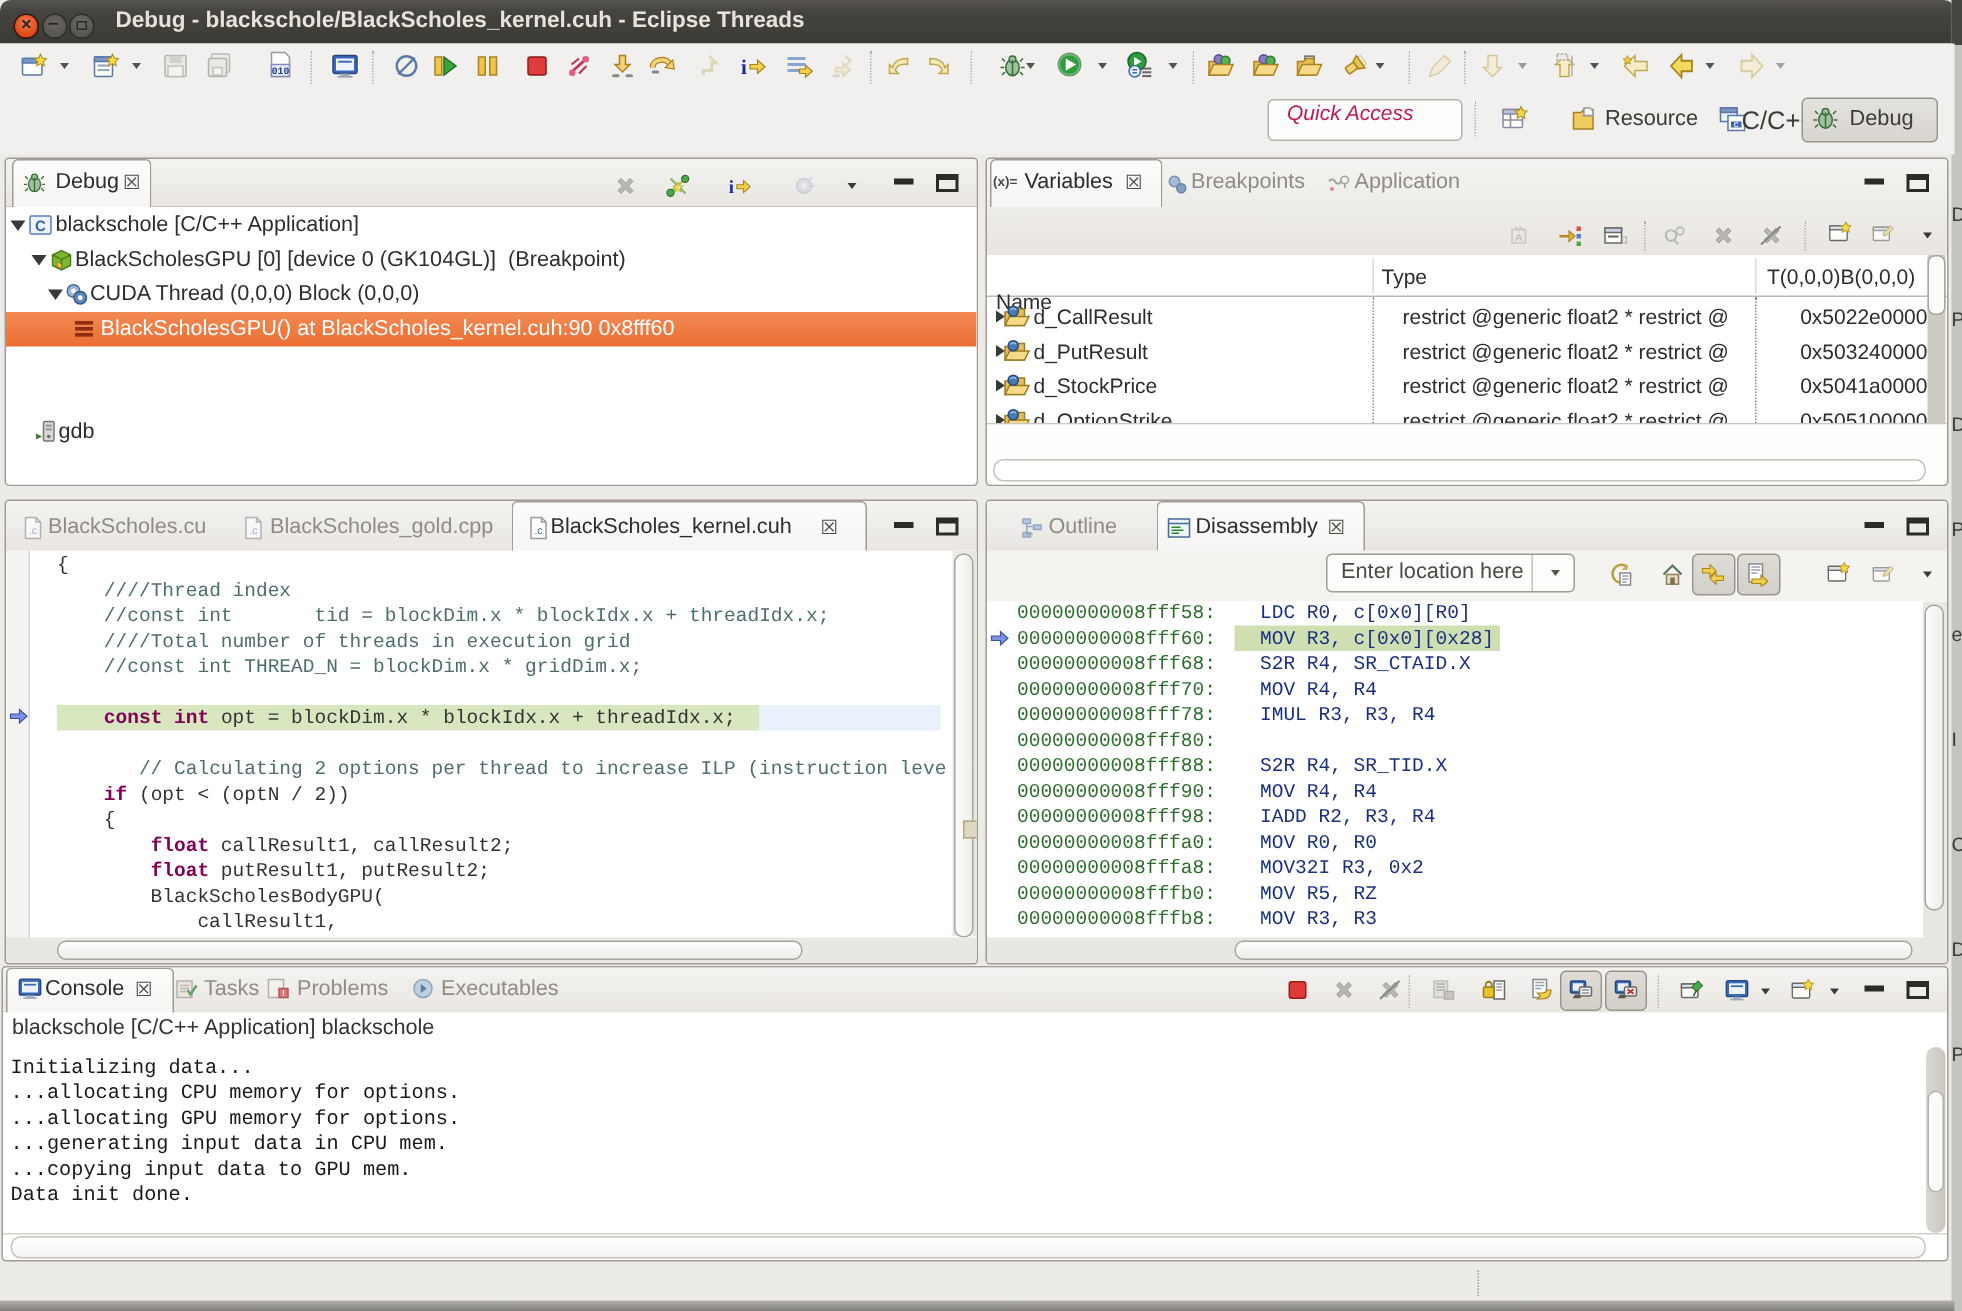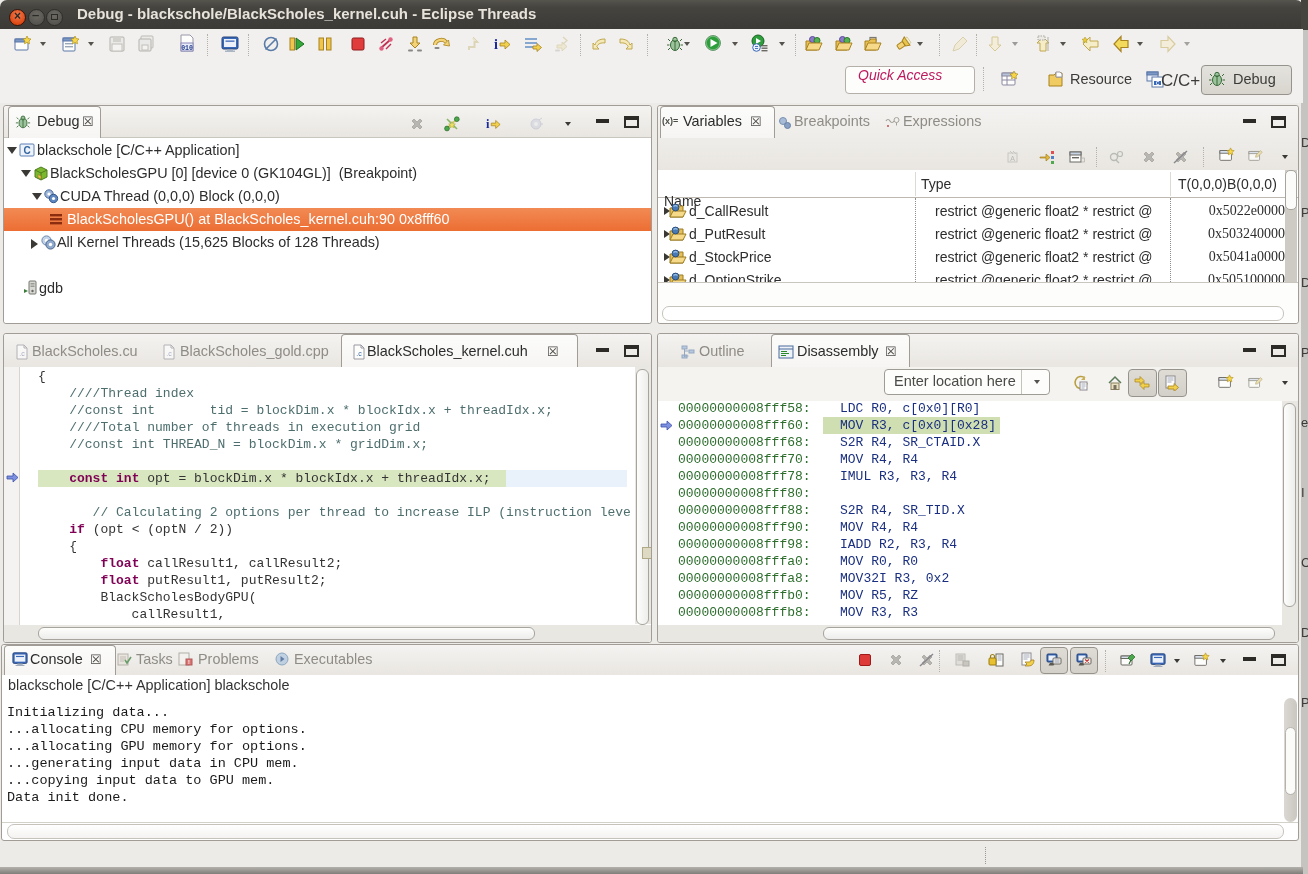--- a/index.html
+++ b/index.html
@@ -51,21 +51,21 @@
   
   .trow{position:absolute;height:23px;font-size:14.4px;color:#2d2d2d;white-space:nowrap;}
   .exp{position:absolute;width:0;height:0;top:8px;}
   .expdown{border-left:5px solid transparent;border-right:5px solid transparent;
      border-top:7px solid #3a3935;}
   .expright{border-top:5px solid transparent;border-bottom:5px solid transparent;
      border-left:7px solid #3a3935;}
   .vrow{position:absolute;left:0;width:100%;height:23px;}
   .vrow .vn{position:absolute;left:31px;top:3px;}
   .vrow .vt{position:absolute;left:277px;top:3px;width:234px;overflow:hidden;white-space:nowrap;}
-  .vrow .vv{position:absolute;right:13px;top:3px;font-family:Liberation Serif, serif;}
+  .vrow .vv{position:absolute;right:13px;top:3px;}
   .vrow::before{content:"";position:absolute;left:6px;top:7px;border-top:4.5px solid transparent;
      border-bottom:4.5px solid transparent;border-left:6px solid #3a3935;}
   .vrow svg.fold{position:absolute;left:11px;top:3px;width:18px;height:16px;}
 </style>
 </head>
 <body>
 
 <div class="abs" id="titlebar">
   <div class="wtitle">Debug - blackschole/BlackScholes_kernel.cuh - Eclipse Threads</div>
 </div>
@@ -353,30 +353,20 @@
       <span style="position:absolute;left:56px;top:3px;">CUDA Thread (0,0,0) Block (0,0,0)</span>
     </div>
     <div class="trow" style="left:0;top:70px;width:100%;background:linear-gradient(#f28a54,#ec6e33);color:#fff;">
       <svg class="i16" style="left:44px;top:4px;" viewBox="0 0 16 16">
           <rect x="2" y="2" width="12" height="2.4" fill="#8c2d10"></rect>
           <rect x="2" y="6" width="12" height="2.4" fill="#8c2d10"></rect>
           <rect x="2" y="10" width="12" height="2.4" fill="#8c2d10"></rect>
         </svg>
       <span style="position:absolute;left:63px;top:3px;">BlackScholesGPU() at BlackScholes_kernel.cuh:90 0x8fff60</span>
     </div>
-    <div class="trow" style="left:0;top:93px;width:100%;">
-      <span class="exp expright" style="left:27px;"></span>
-      <svg class="i16" style="left:36px;top:3px;" viewBox="0 0 16 16">
-          <circle cx="6.5" cy="6.5" r="4.6" fill="#c3d4ea" stroke="#6a88ae"></circle>
-          <circle cx="6.5" cy="6.5" r="1.7" fill="#fff"></circle>
-          <circle cx="10.5" cy="10.5" r="4.6" fill="#8fa9cc" stroke="#4a688e"></circle>
-          <circle cx="10.5" cy="10.5" r="1.7" fill="#fff"></circle>
-        </svg>
-      <span style="position:absolute;left:53px;top:3px;">All Kernel Threads (15,625 Blocks of 128 Threads)</span>
-    </div>
     <div class="trow" style="left:0;top:139px;width:100%;">
       <svg class="i16" style="left:18px;top:3px;" viewBox="0 0 16 16">
           <rect x="7" y="1" width="7" height="13" rx="1" fill="#d8d8d4" stroke="#77766f"></rect>
           <rect x="8.5" y="3" width="4" height="1.5" fill="#9a9a94"></rect>
           <rect x="8.5" y="5.5" width="4" height="1.5" fill="#9a9a94"></rect>
           <circle cx="10.5" cy="11" r="1.2" fill="#6a6a64"></circle>
           <path d="M2 9l4 2-4 2z" fill="#3a7d3a"></path>
         </svg>
       <span style="position:absolute;left:35px;top:3px;">gdb</span>
     </div>
@@ -393,21 +383,21 @@
       <circle cx="6" cy="6" r="3.5" fill="#a8bcd8" stroke="#7890b0"></circle>
       <circle cx="10.5" cy="10.5" r="3" fill="#88a0c4" stroke="#6880a4"></circle>
     </svg>
   <div class="tabgray" style="left:136px;">Breakpoints</div>
   <svg class="i16" style="left:226px;top:9px;opacity:0.75;" viewBox="0 0 16 16">
       <path d="M2 6c1-2 3-2 4 0s3 2 4 0" fill="none" stroke="#8a887e" stroke-width="1.2"></path>
       <circle cx="12.5" cy="5" r="2.5" fill="none" stroke="#8a887e"></circle>
       <path d="M3 10l2 2M5 10l-2 2" stroke="#c05050" stroke-width="1"></path>
       <path d="M12.5 7.5v3" stroke="#8a887e"></path>
     </svg>
-  <div class="tabgray" style="left:245px;">Expressions</div>
+  <div class="tabgray" style="left:245px;">Application</div>
   <svg class="i16" style="left:348px;top:43px;opacity:0.5;" viewBox="0 0 16 16">
       <rect x="2" y="4" width="9" height="9" fill="#e8e6e0" stroke="#a8a69e"></rect>
       <path d="M4 2l3 3M7 2l3 3" stroke="#a8a69e"></path>
       <text x="6.5" y="11.5" font-size="7" fill="#888" text-anchor="middle" font-family="Liberation Sans">A</text>
     </svg>
   <svg class="i16" style="left:381px;top:43px;" viewBox="0 0 16 16">
       <path d="M1 8h6V5l4 3.5L7 12V9H1z" fill="#e0b83c" stroke="#a8821e" stroke-width="0.7"></path>
       <rect x="12" y="2" width="3" height="3" fill="#e05050"></rect>
       <rect x="12" y="7" width="3" height="3" fill="#5080c8"></rect>
       <rect x="12" y="12" width="3" height="3" fill="#50a850"></rect>

